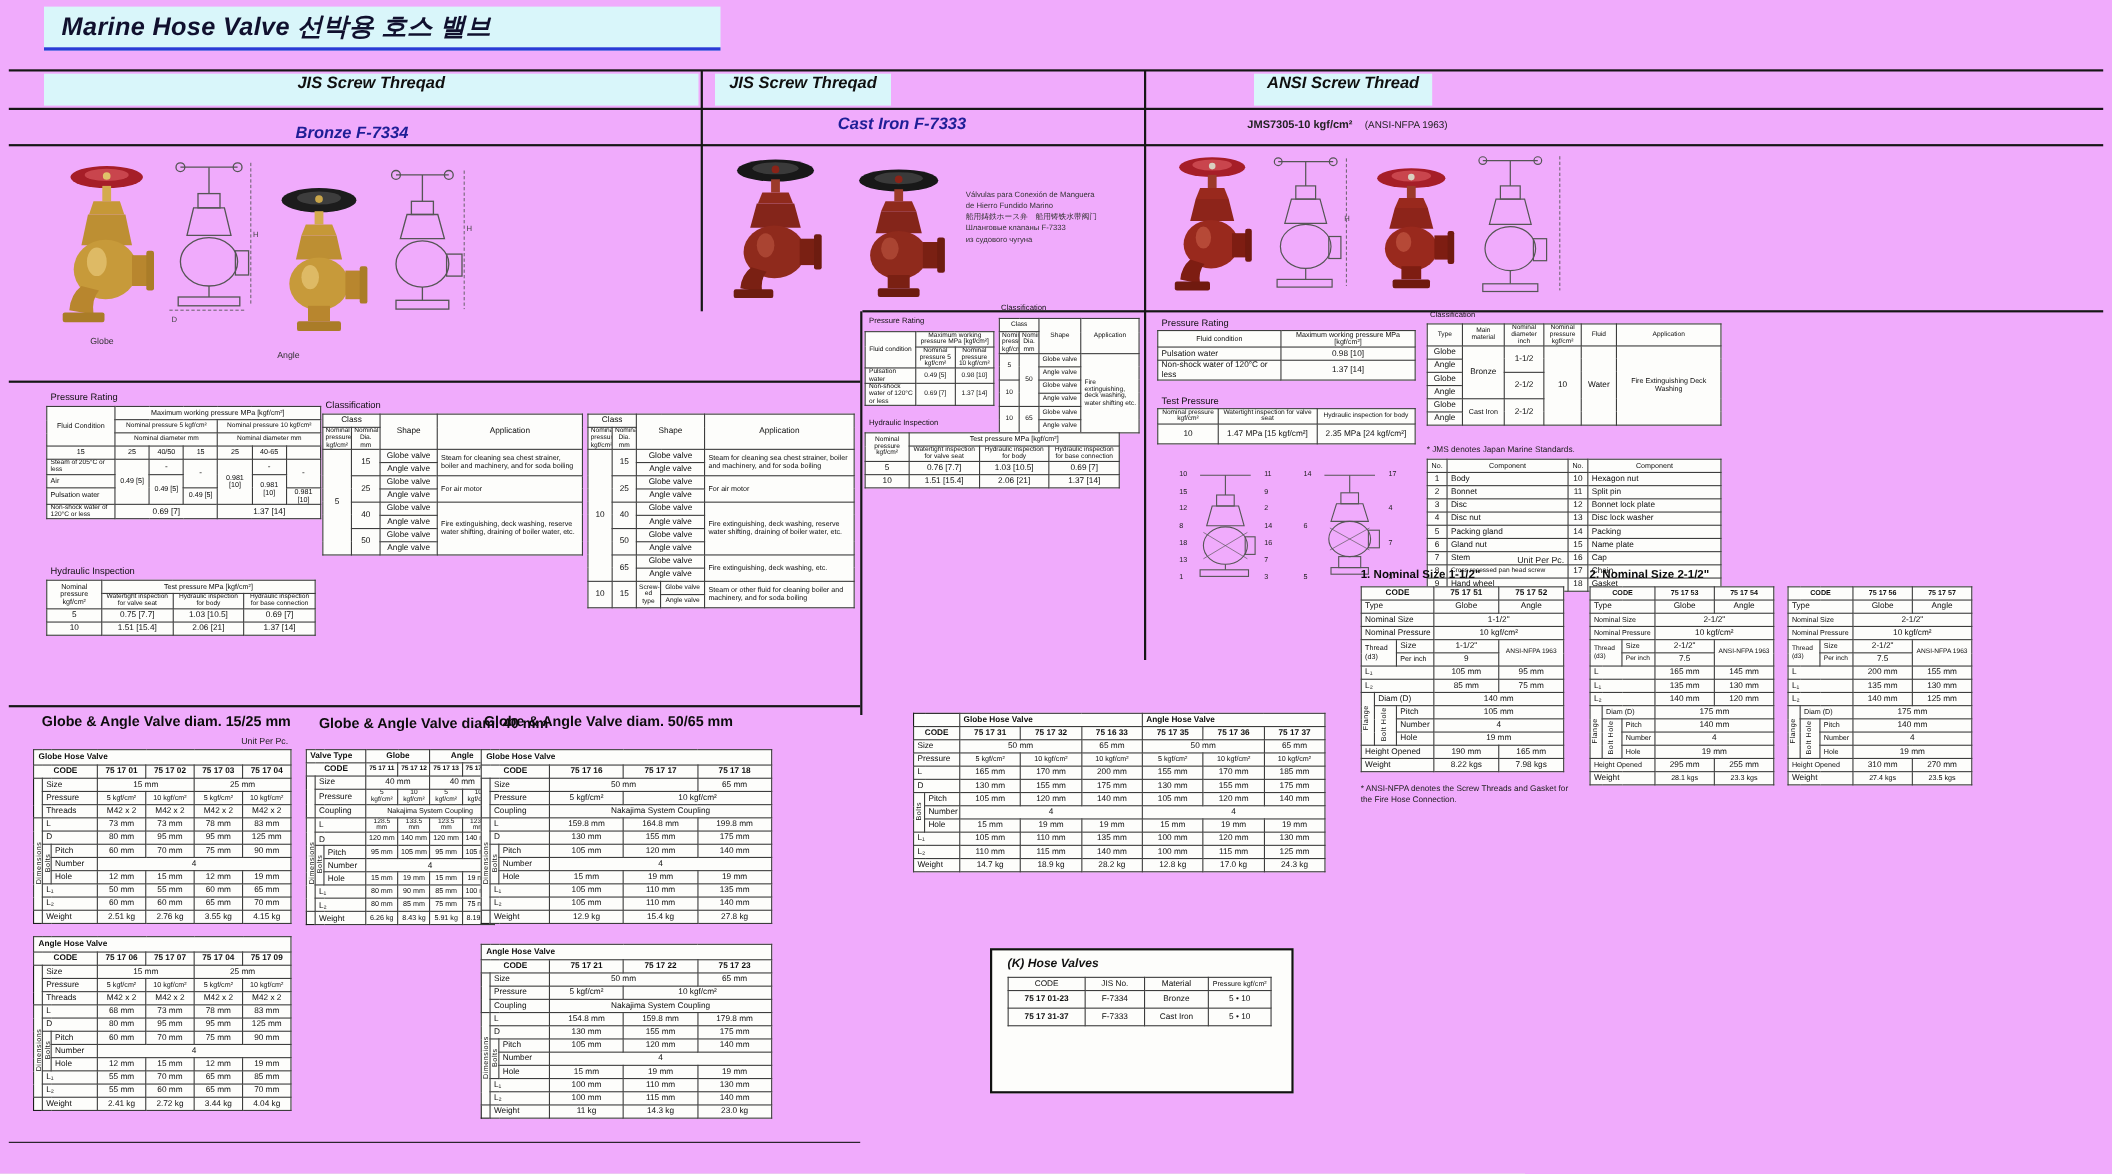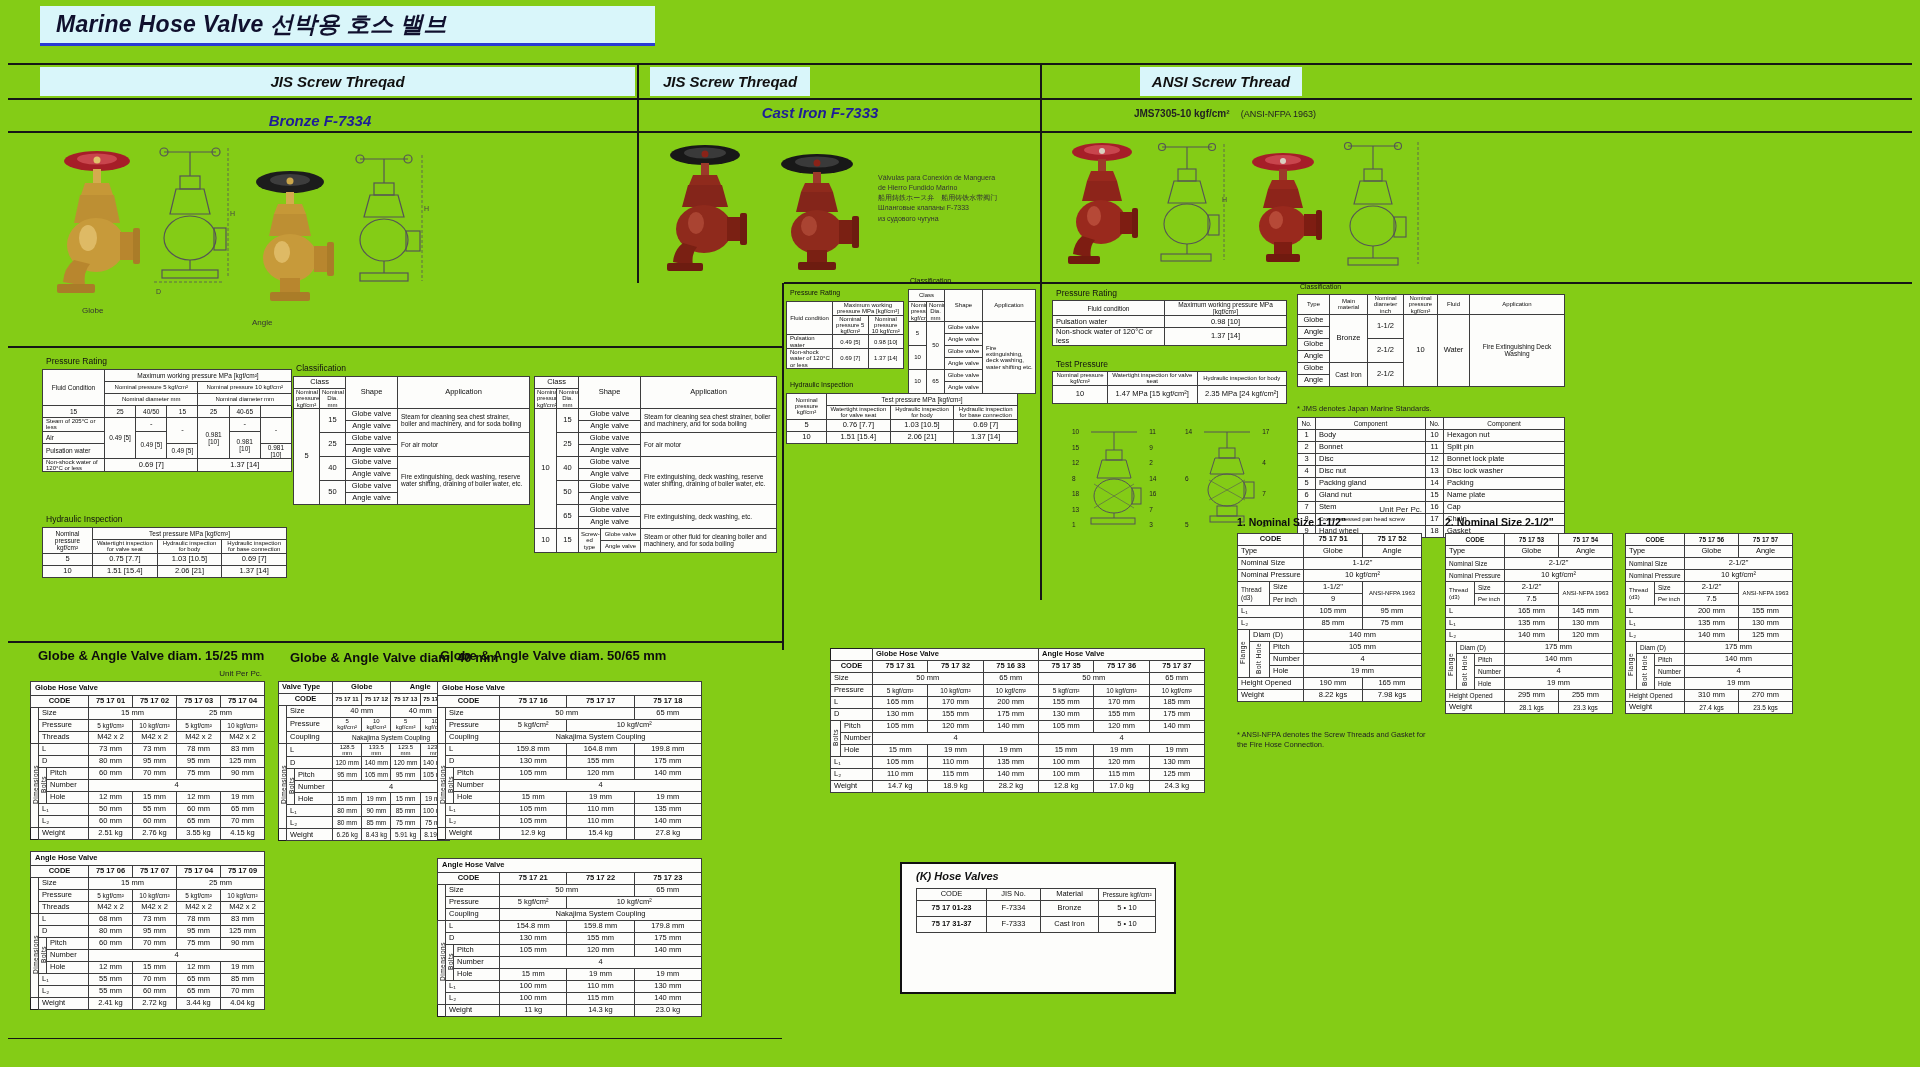--- a/index.html
+++ b/index.html
@@ -1,23 +1,23 @@
 <!DOCTYPE html>
 <html><head>
 <meta charset="utf-8">
 <style>
   html,body{margin:0;padding:0;background:#e8e8e6;}
-  .page{position:relative;width:1920px;height:1067px;background:#84cc16;font-family:"Liberation Sans",sans-serif;color:#111;overflow:hidden;}
+  .page{position:relative;width:1920px;height:1067px;background:#f0abfc;font-family:"Liberation Sans",sans-serif;color:#111;overflow:hidden;}
   .abs{position:absolute;}
   .rule{position:absolute;background:#161616;height:2px;}
   .vrule{position:absolute;background:#161616;width:2px;}
   .cyan{background:#d9f6fa;}
   .title-bar{left:40px;top:6px;width:615px;height:37px;border-bottom:3px solid #2a3bd6;display:flex;align-items:center;}
   .title-txt{font-style:italic;font-weight:bold;font-size:23px;color:#10102e;padding-left:16px;letter-spacing:0.3px;}
-  .hdr{height:29px;display:flex;align-items:center;justify-content:center;font-style:italic;font-weight:bold;font-size:15px;color:#101010;}
+  .hdr{height:29px;display:flex;align-items:flex-start;justify-content:center;font-style:italic;font-weight:bold;font-size:15px;color:#101010;}
   .subhdr{font-style:italic;font-weight:bold;font-size:15px;color:#1e1e96;text-align:center;}
   .jms{font-size:10px;font-weight:bold;color:#222;text-align:center;}
   .seclbl{font-size:8.5px;color:#111;}
   .seclbl.sm{font-size:7px;}
   .tbl-title{font-weight:bold;font-size:13px;color:#0d0d0d;}
   .unit{font-size:8px;color:#222;text-align:right;}
   .note{font-size:7.5px;color:#222;line-height:1.3;}
   .desc{font-size:7.5px;color:#333;line-height:1.45;}
   .caption{font-size:8px;color:#333;}
   .t{position:absolute;border-collapse:collapse;table-layout:fixed;font-size:7.5px;line-height:1.1;color:#0e0e0e;border:1.5px solid #1d1d1d;background:#fdfdfb;}
@@ -1641,15 +1641,15 @@
           <td>270 mm</td>
         </tr>
     <tr>
           <td colspan="3" class="lf">Weight</td>
           <td class="f65">27.4 kgs</td>
           <td class="f65">23.5 kgs</td>
         </tr>
   </tbody>
     </table>
 
-  <div class="abs note" style="left:1237px;top:730px;width:200px">* ANSI-NFPA denotes the Screw Threads and Gasket for the Fire Hose Connection.</div>
+  <div class="abs note" style="left:1237px;top:712px;width:200px">* ANSI-NFPA denotes the Screw Threads and Gasket for the Fire Hose Connection.</div>
 
 </div>
 
 </body></html>

